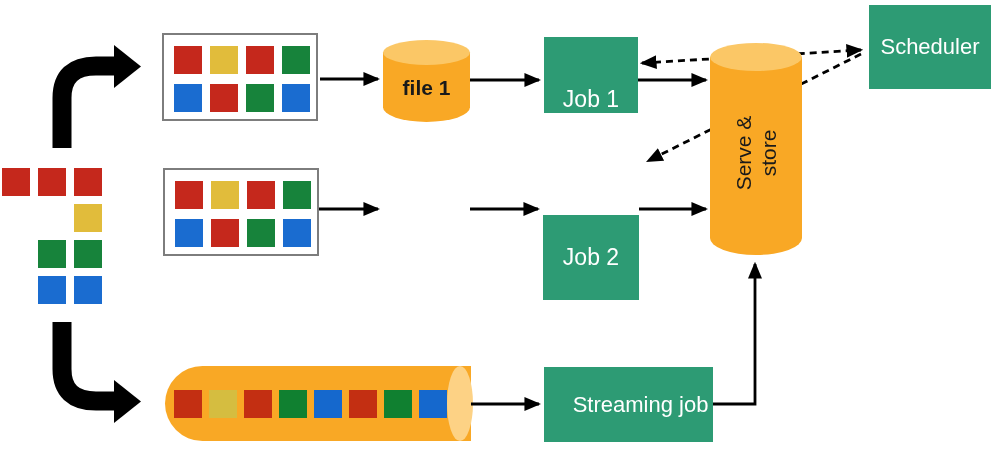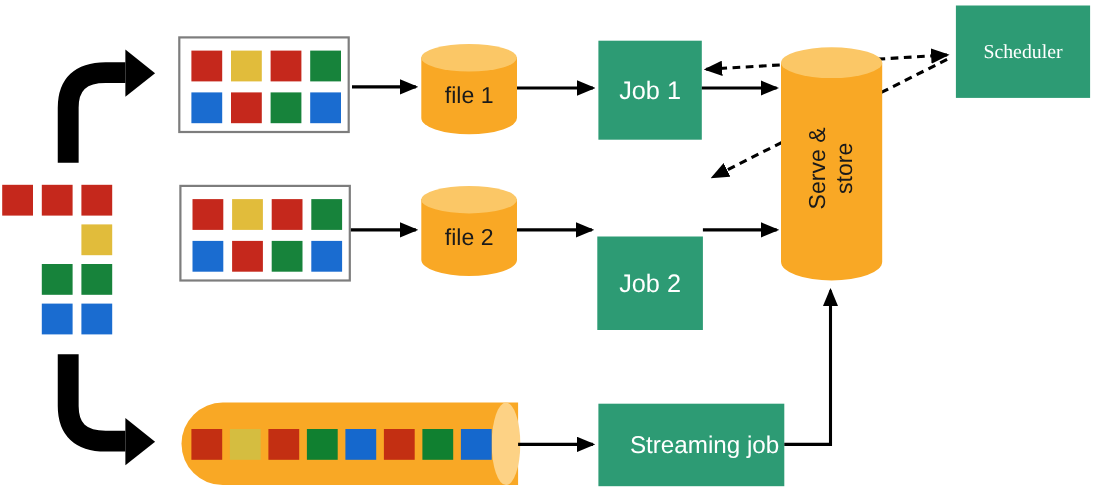--- a/index.html
+++ b/index.html
@@ -32,21 +32,21 @@
     background: #ffffff;
     border: 2px solid #7d7d7d;
   }
   .batch-box .sq-grid {
     position: absolute; left: 10px; top: 11px;
     grid-template-columns: repeat(4, 28px);
     gap: 10px 8px;
   }
 
   
-  .cyl { width: 87px; height: 82px; }
+  .cyl { width: 87px; height: 82px; font-weight: bold; }
   .cyl .cyl-body {
     position: absolute; left: 0; right: 0; top: 12px; bottom: 0;
     background: var(--orange);
     border-radius: 0 0 44px 44px / 0 0 15px 15px;
   }
   .cyl .cyl-top {
     position: absolute; left: 0; right: 0; top: 0; height: 25px;
     background: var(--orange-light);
     border-radius: 50%;
   }
@@ -157,46 +157,41 @@
         <div class="sq" style="background: rgb(26, 108, 208);"></div>
       </div>
   </div>
 
   <div class="node cyl" style="left:383px; top:40px;">
     <div class="cyl-body"></div>
     <div class="cyl-top"></div>
     <div class="cyl-label">file 1</div>
   </div>
 
-  <div class="node cyl" style="left:383px; top:169px;">
-    <div class="cyl-body"></div>
-    <div class="cyl-top"></div>
-    <div class="cyl-label">file 2</div>
-  </div>
-
-  <div class="node green-box" style="left:544px; top:37px; width:94px; height:90px;">
+
+  <div class="node green-box" style="left:544px; top:37px; width:94px; height:76px;align-items:flex-end;">
     <span class="box-label">Job 1</span>
   </div>
 
   <div class="node green-box" style="left:543px; top:167px; width:96px; height:85px;margin-top:48px;">
     <span class="box-label">Job 2</span>
   </div>
 
   <div class="node green-box" style="left:544px; top:367px; width:169px; height:75px;">
     <span class="box-label" style="font-size:22px;margin-left:24px;">Streaming job</span>
   </div>
 
   <div class="node vcyl">
     <div class="cyl-body"></div>
     <div class="cyl-top"></div>
     <div class="cyl-label">Serve &amp; store</div>
   </div>
 
   <div class="node green-box" style="left:869px; top:5px; width:122px; height:84px;">
-    <span class="box-label" style="font-size:18px;font-family:Liberation Serif, serif;">Scheduler</span>
+    <span class="box-label" style="font-size:22px;">Scheduler</span>
   </div>
 
   <div class="node pipe">
     <div class="pipe-end"></div>
     <div class="sq-grid">
         <div class="sq" style="background: rgb(195, 47, 18);"></div>
         <div class="sq" style="background: rgb(213, 189, 64);"></div>
         <div class="sq" style="background: rgb(195, 47, 18);"></div>
         <div class="sq" style="background: rgb(16, 128, 48);"></div>
         <div class="sq" style="background: rgb(21, 104, 205);"></div>

